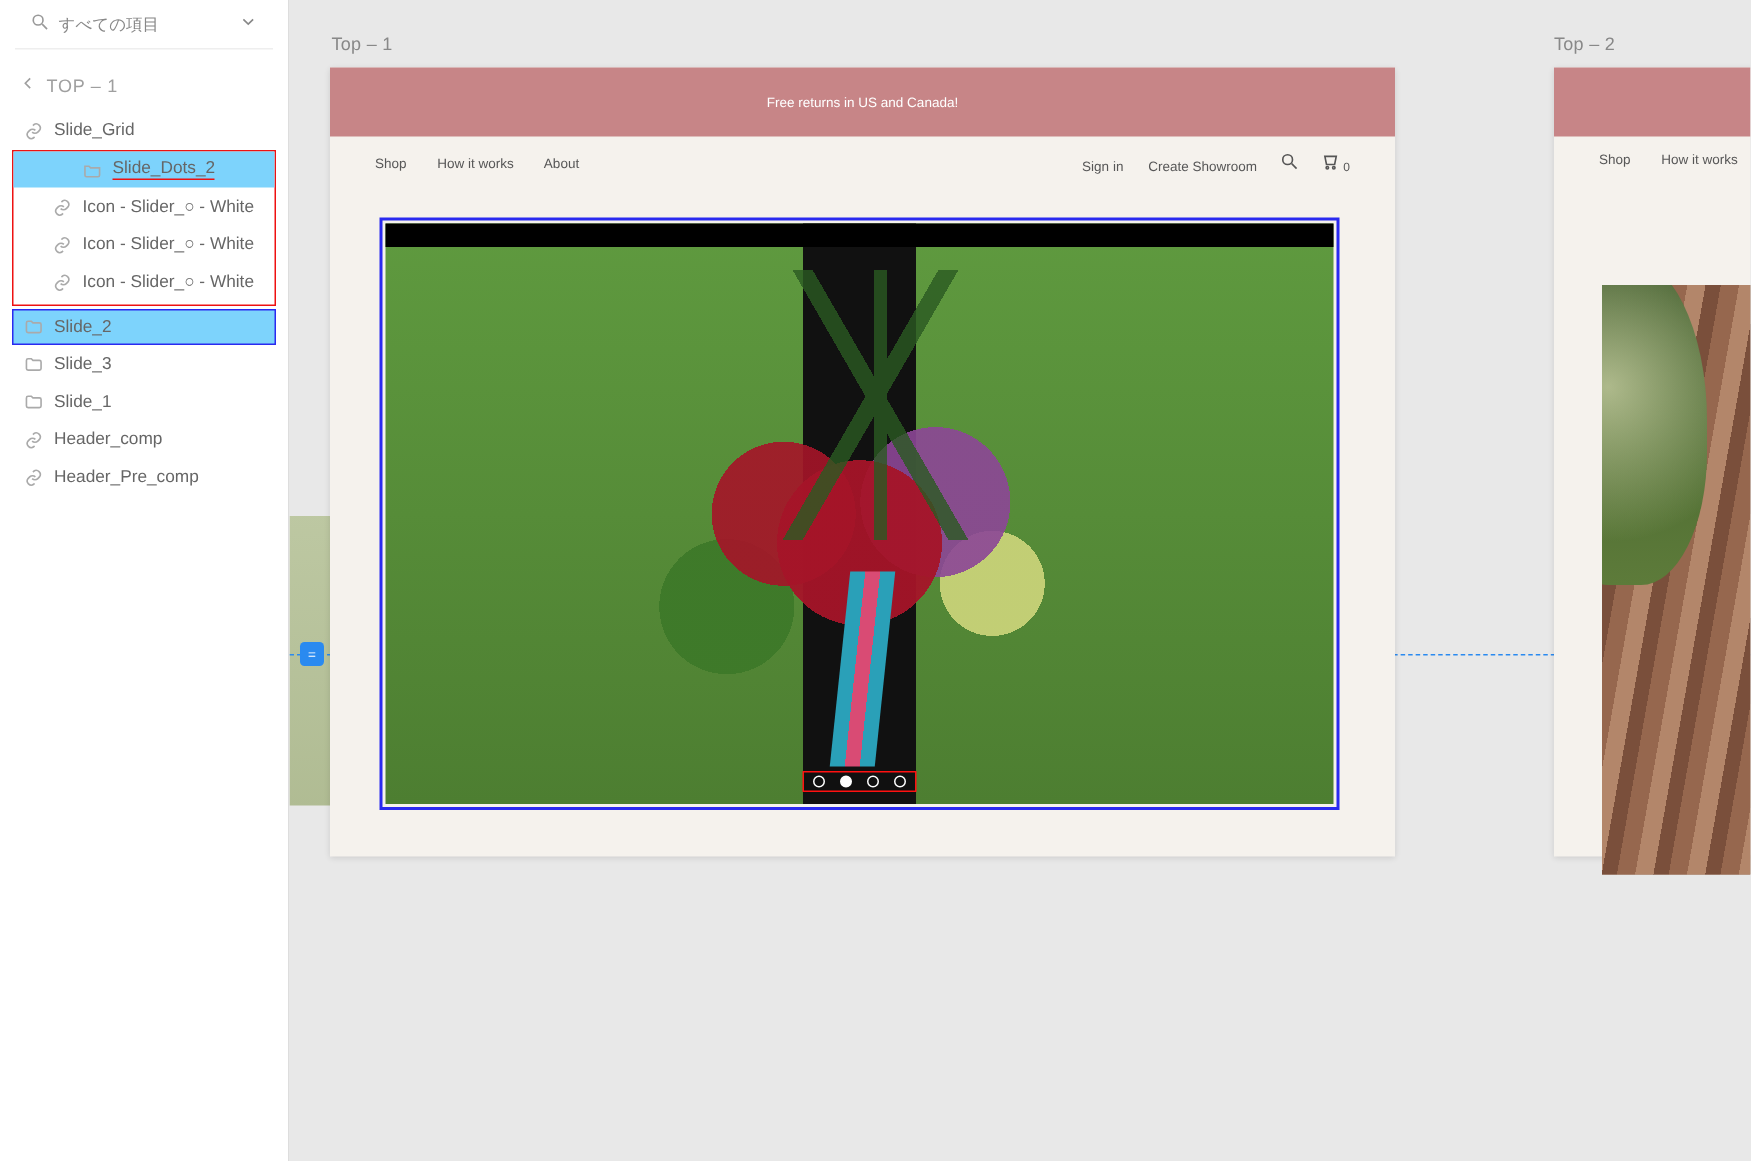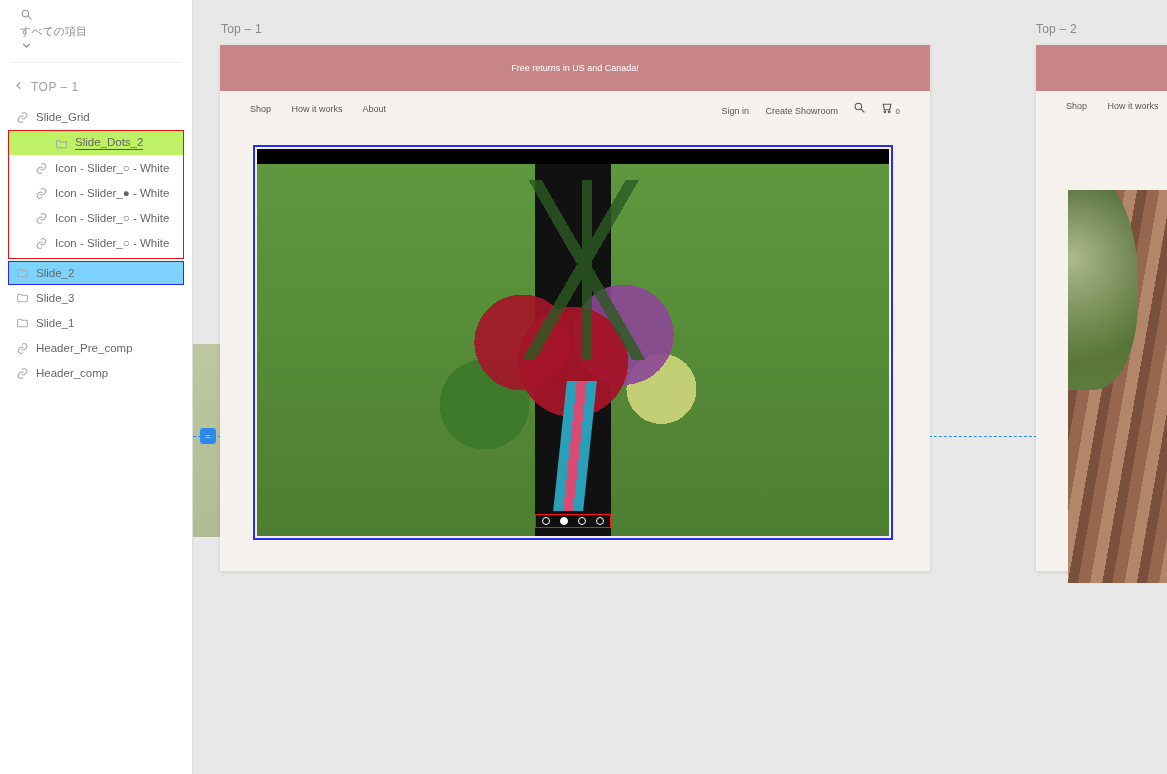--- a/index.html
+++ b/index.html
@@ -15,24 +15,24 @@
   .sidebar {
     width: 193px;
     background: #ffffff;
     border-right: 1px solid #ddd;
     display: flex;
     flex-direction: column;
     font-size: 12px;
   }
   .search-row {
     display: flex;
+    align-items: center;
     padding: 8px 10px;
     border-bottom: 1px solid #eee;
     margin: 0 10px 10px 10px;
-    flex-direction: column;
   }
   .search-row .s-icon { color: #999; margin-right: 6px; }
   .search-row .s-text { color: #888; flex: 1; font-size: 11px; }
   .search-row .chev { color: #888; font-size: 11px; }
   .nav-row {
     display: flex;
     align-items: center;
     padding: 6px 12px 10px 12px;
     color: #9f9f9f;
     letter-spacing: 0.5px;
@@ -62,21 +62,21 @@
   .box-red {
     border: 1.5px solid #e11;
     margin: 0 0 2px 0;
     padding-bottom: 2px;
   }
   .box-blue .tree-item {
     border: 1.5px solid #2a2af0;
     background:#7dd3fc;
   }
   .tree-item.sel-bg {
-    background: #bef264;
+    background: #7dd3fc;
     padding-left: 44px;
   }
   .underline-red { border-bottom: 1.5px solid #e11; padding-bottom:1px; }
   svg.icon { width:13px; height:13px; }
 
   
   .canvas {
     flex: 1;
     position: relative;
     background: #e8e8e8;
@@ -265,29 +265,20 @@
         </span>
         <span>Icon - Slider_○ - White</span>
       </div>
       <div class="tree-item depth-2">
         <span class="t-icon">
           <svg class="icon" viewBox="0 0 24 24" fill="none" stroke="currentColor" stroke-width="2">
               <path d="M10 13a5 5 0 0 0 7 0l2-2a5 5 0 0 0-7-7l-1 1"></path>
               <path d="M14 11a5 5 0 0 0-7 0l-2 2a5 5 0 0 0 7 7l1-1"></path>
             </svg>
         </span>
-        <span>Icon - Slider_● - White</span>
-      </div>
-      <div class="tree-item depth-2">
-        <span class="t-icon">
-          <svg class="icon" viewBox="0 0 24 24" fill="none" stroke="currentColor" stroke-width="2">
-              <path d="M10 13a5 5 0 0 0 7 0l2-2a5 5 0 0 0-7-7l-1 1"></path>
-              <path d="M14 11a5 5 0 0 0-7 0l-2 2a5 5 0 0 0 7 7l1-1"></path>
-            </svg>
-        </span>
         <span>Icon - Slider_○ - White</span>
       </div>
       <div class="tree-item depth-2">
         <span class="t-icon">
           <svg class="icon" viewBox="0 0 24 24" fill="none" stroke="currentColor" stroke-width="2">
               <path d="M10 13a5 5 0 0 0 7 0l2-2a5 5 0 0 0-7-7l-1 1"></path>
               <path d="M14 11a5 5 0 0 0-7 0l-2 2a5 5 0 0 0 7 7l1-1"></path>
             </svg>
         </span>
         <span>Icon - Slider_○ - White</span>
@@ -321,30 +312,30 @@
       </span>
       <span>Slide_1</span>
     </div>
     <div class="tree-item depth-1">
       <span class="t-icon">
         <svg class="icon" viewBox="0 0 24 24" fill="none" stroke="currentColor" stroke-width="2">
             <path d="M10 13a5 5 0 0 0 7 0l2-2a5 5 0 0 0-7-7l-1 1"></path>
             <path d="M14 11a5 5 0 0 0-7 0l-2 2a5 5 0 0 0 7 7l1-1"></path>
           </svg>
       </span>
-      <span>Header_Pre_comp</span>
+      <span>Header_comp</span>
     </div>
     <div class="tree-item depth-1">
       <span class="t-icon">
         <svg class="icon" viewBox="0 0 24 24" fill="none" stroke="currentColor" stroke-width="2">
             <path d="M10 13a5 5 0 0 0 7 0l2-2a5 5 0 0 0-7-7l-1 1"></path>
             <path d="M14 11a5 5 0 0 0-7 0l-2 2a5 5 0 0 0 7 7l1-1"></path>
           </svg>
       </span>
-      <span>Header_comp</span>
+      <span>Header_Pre_comp</span>
     </div>
   </div>
 </div>
 
 <div class="canvas">
 
   <div class="frame-label" style="left:28px;top:22px;">Top – 1</div>
   <div class="frame-label" style="left:843px;top:22px;">Top – 2</div>
 
   <div class="frag-left"></div>

